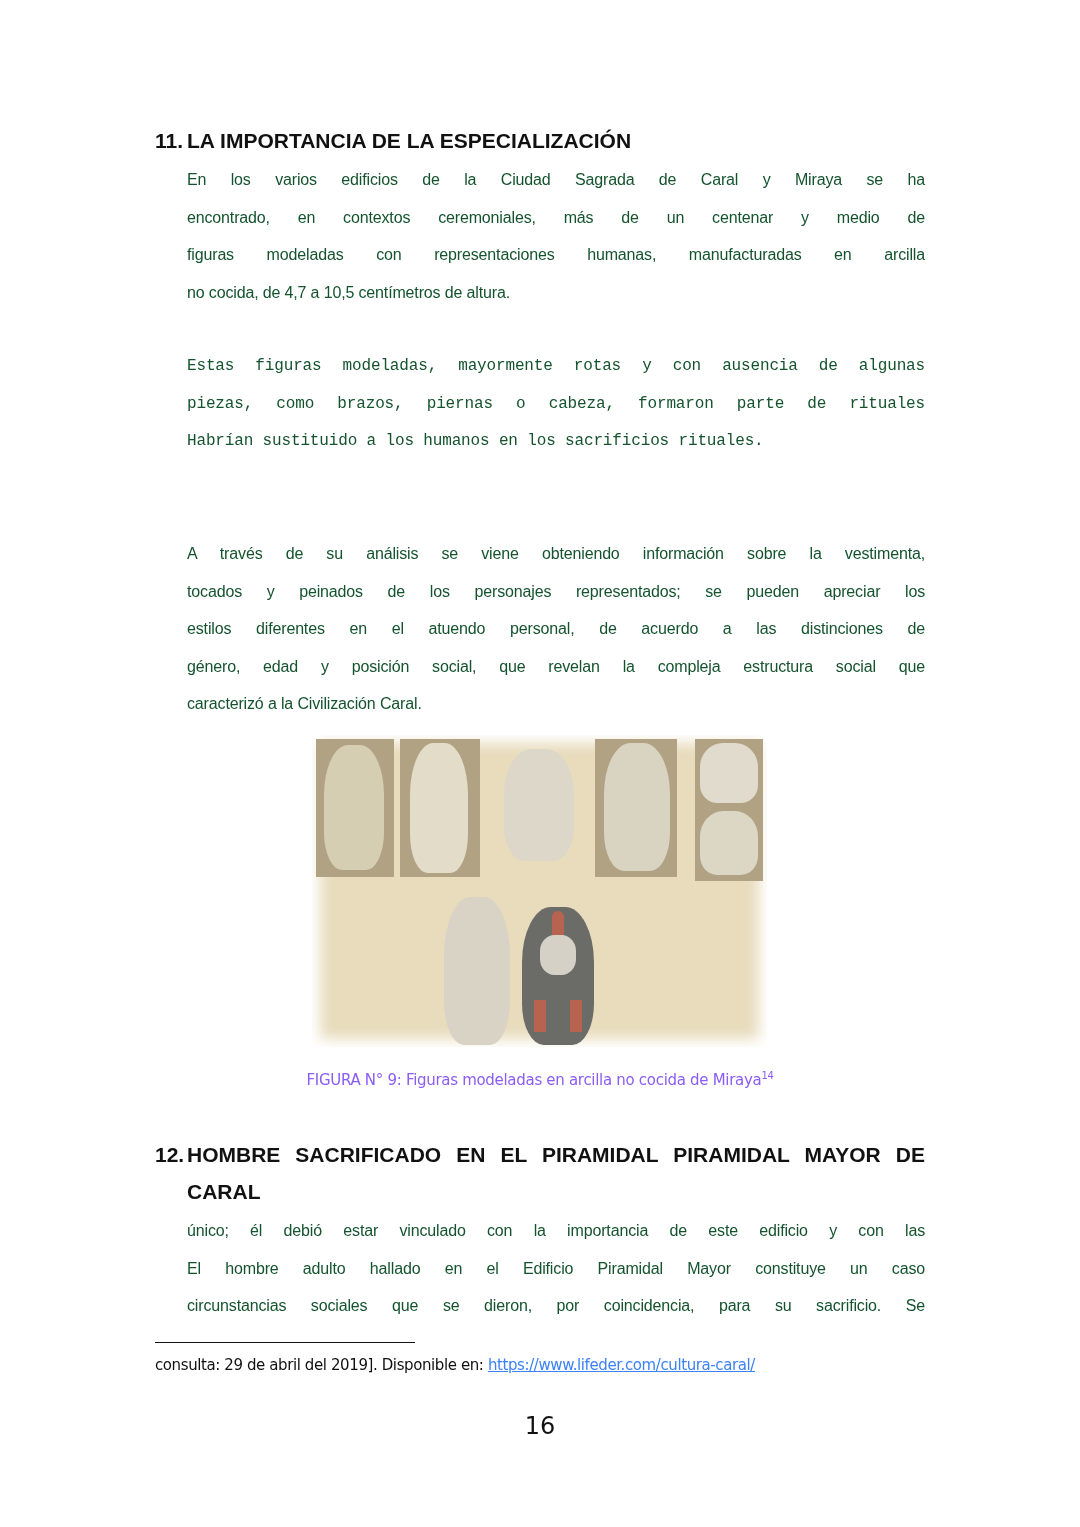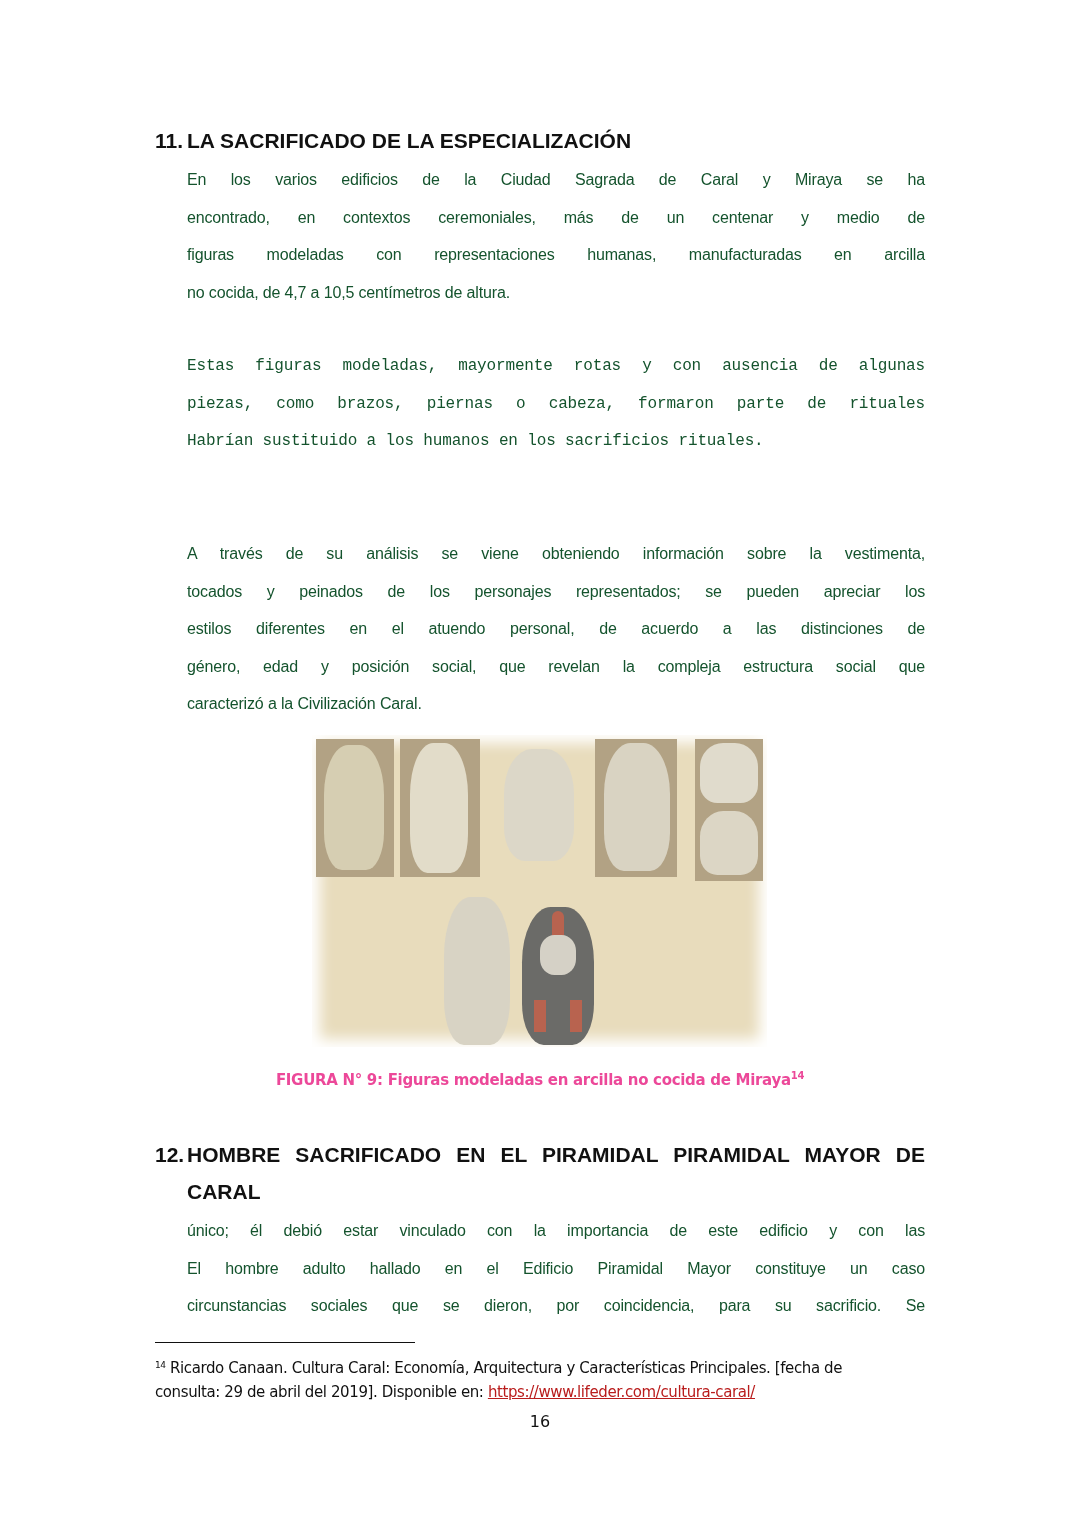--- a/index.html
+++ b/index.html
@@ -24,44 +24,44 @@
   .figure {
     position: absolute; left: 312px; top: 735px; width: 455px; height: 312px;
     background: #e8dcbc;
     box-shadow: 0 0 14px 8px #fff inset;
   }
   .fig-panel { position: absolute; background: #b2a284; }
   .fig-figure { position: absolute; border-radius: 40% 40% 30% 30%; background: #ddd7c4; }
   .fig-figure.dark { background: #6b6b68; }
   .caption {
     position: absolute; left: 0; width: 1080px; top: 1070px; text-align: center;
-    font-family: "DejaVu Sans", sans-serif; font-size: 15px; font-weight: bold; color: #ec4899;
+    font-family: "DejaVu Sans", sans-serif; font-size: 15px; font-weight: normal; color: #8b5cf6;
     letter-spacing: -0.3px;
   }
   .caption sup { font-size: 10px; }
   .footnote-rule { position: absolute; left: 155px; top: 1342px; width: 260px; height: 0; border-top: 1.5px solid #111; }
   .footnote {
     position: absolute; left: 155px; top: 1353px; width: 770px;
     font-family: "DejaVu Sans", sans-serif; font-size: 15px; line-height: 24px; color: #111;
     letter-spacing: -0.4px;
   }
   .footnote sup { font-size: 9px; vertical-align: 5px; }
-  .footnote a { color: #b91c1c; text-decoration: underline; }
+  .footnote a { color: #3b82f6; text-decoration: underline; }
   .page-number {
     position: absolute; left: 0; width: 1080px; top: 1412px; text-align: center;
-    font-family: "DejaVu Sans", sans-serif; font-size: 16px; color: #111;
+    font-family: "DejaVu Sans", sans-serif; font-size: 24px; color: #111;
   }
 </style>
 </head>
 <body>
 
 <div class="page">
 
   <div class="heading" style="top:122px;">
-    <span class="num">11.</span><span class="ttl">LA SACRIFICADO DE LA ESPECIALIZACIÓN</span>
+    <span class="num">11.</span><span class="ttl">LA IMPORTANCIA DE LA ESPECIALIZACIÓN</span>
   </div>
 
   <div class="para" style="top:161px;">
     <span class="line">En los varios edificios de la Ciudad Sagrada de Caral y Miraya se ha</span>
     <span class="line">encontrado, en contextos ceremoniales, más de un centenar y medio de</span>
     <span class="line">figuras modeladas con representaciones humanas, manufacturadas en arcilla</span>
     <span class="line last">no cocida, de 4,7 a 10,5 centímetros de altura.</span>
   </div>
 
   <div class="para" style="top:348px;font-family:Liberation Mono, monospace;">
@@ -116,18 +116,17 @@
   </div>
 
   <div class="para" style="top:1212px;">
     <span class="line">único; él debió estar vinculado con la importancia de este edificio y con las</span>
     <span class="line">El hombre adulto hallado en el Edificio Piramidal Mayor constituye un caso</span>
     <span class="line">circunstancias sociales que se dieron, por coincidencia, para su sacrificio. Se</span>
   </div>
 
   <div class="footnote-rule"></div>
   <div class="footnote">
-    <div><sup>14</sup> <span>Ricardo Canaan. Cultura Caral: Economía, Arquitectura y Características Principales. [fecha de</span></div>
     <div><span>consulta: 29 de abril del 2019]. Disponible en: </span><a>https://www.lifeder.com/cultura-caral/</a></div>
   </div>
 
   <div class="page-number">16</div>
 </div>
 
 </body></html>

